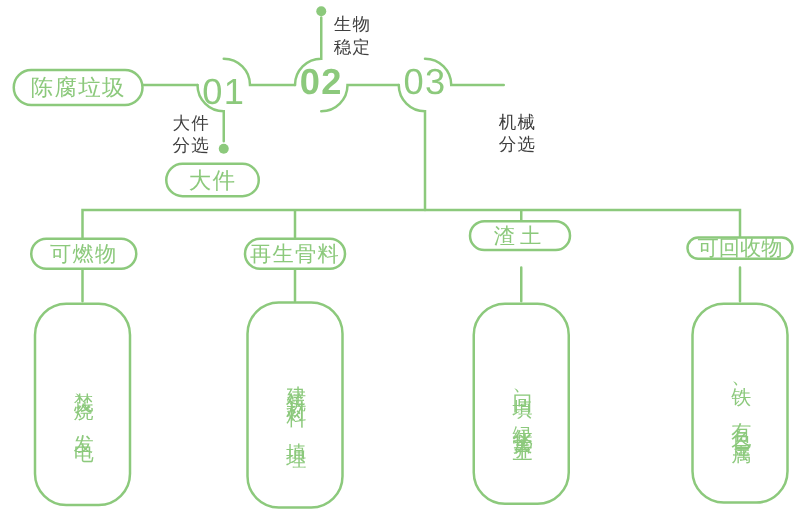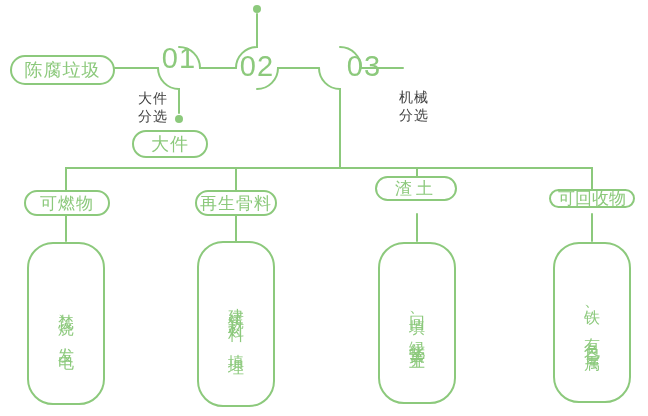--- a/index.html
+++ b/index.html
@@ -56,26 +56,28 @@
     <path d="M 66 216 V 241 M 236 216 V 241 M 417 214 V 241 M 592 214 V 241"></path>
 
     <circle cx="257" cy="9" r="4" fill="#8CC97C" stroke="none"></circle>
     <circle cx="179" cy="119" r="4" fill="#8CC97C" stroke="none"></circle>
   </svg>
 
   <div class="pill" style="left:10px;top:55px;width:105px;height:30px;">
     <span>陈腐垃圾</span>
   </div>
 
-  <div class="step-num" style="left:179px;top:60px;">01</div>
-  <div class="step-num" style="left:257px;top:68px;">02</div>
-  <div class="step-num" style="left:340px;top:68px;margin-left:24px;">03</div>
+  <div class="step-num" style="left:179px;top:76px;">01</div>
+  <div class="step-num" style="left:257px;top:68px;font-weight:bold;">02</div>
+  <div class="step-num" style="left:340px;top:68px;">03</div>
 
   <div class="annot" style="left:138px;top:89px;">大件
 分选</div>
+  <div class="annot" style="left:267px;top:10px;">生物
+稳定</div>
   <div class="annot" style="left:354px;top:88px;margin-left:45px;">机械
 分选</div>
 
   <div class="pill" style="left:132px;top:130px;width:76px;height:28px;">
     <span>大件</span>
   </div>
 
   <div class="pill" style="left:24px;top:190px;width:86px;height:26px;font-size:17px;">
     <span>可燃物</span>
   </div>

